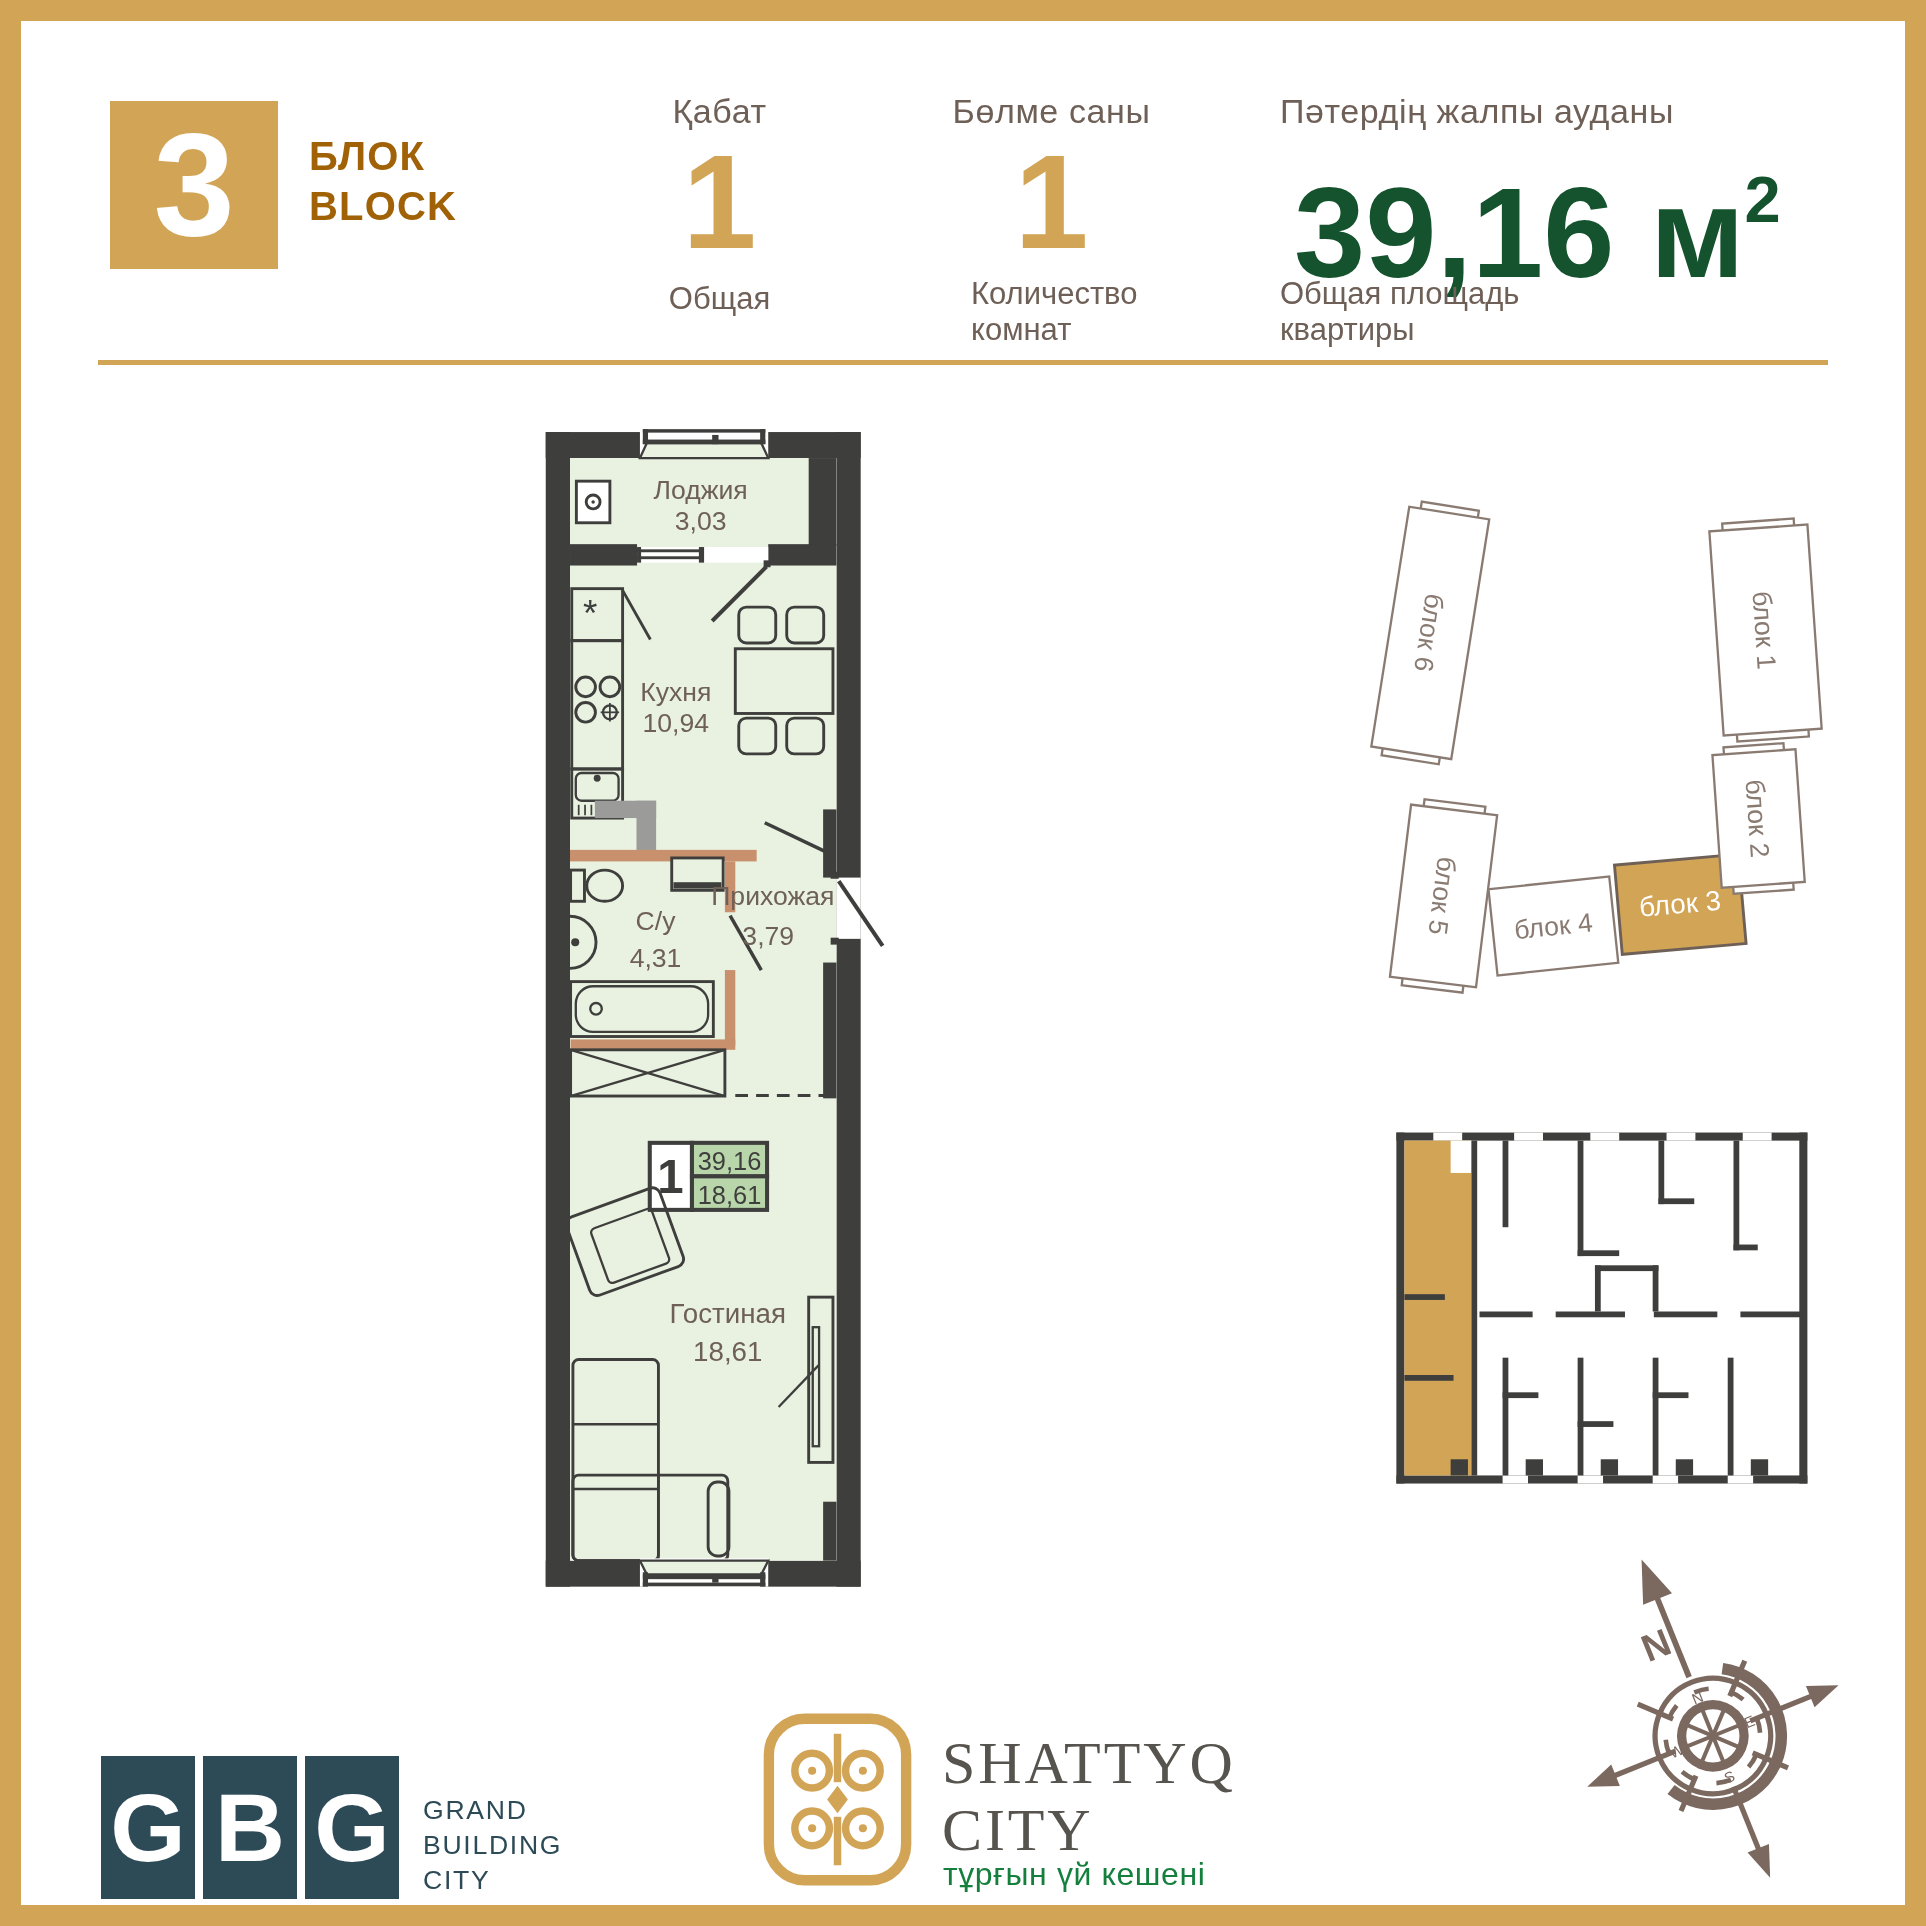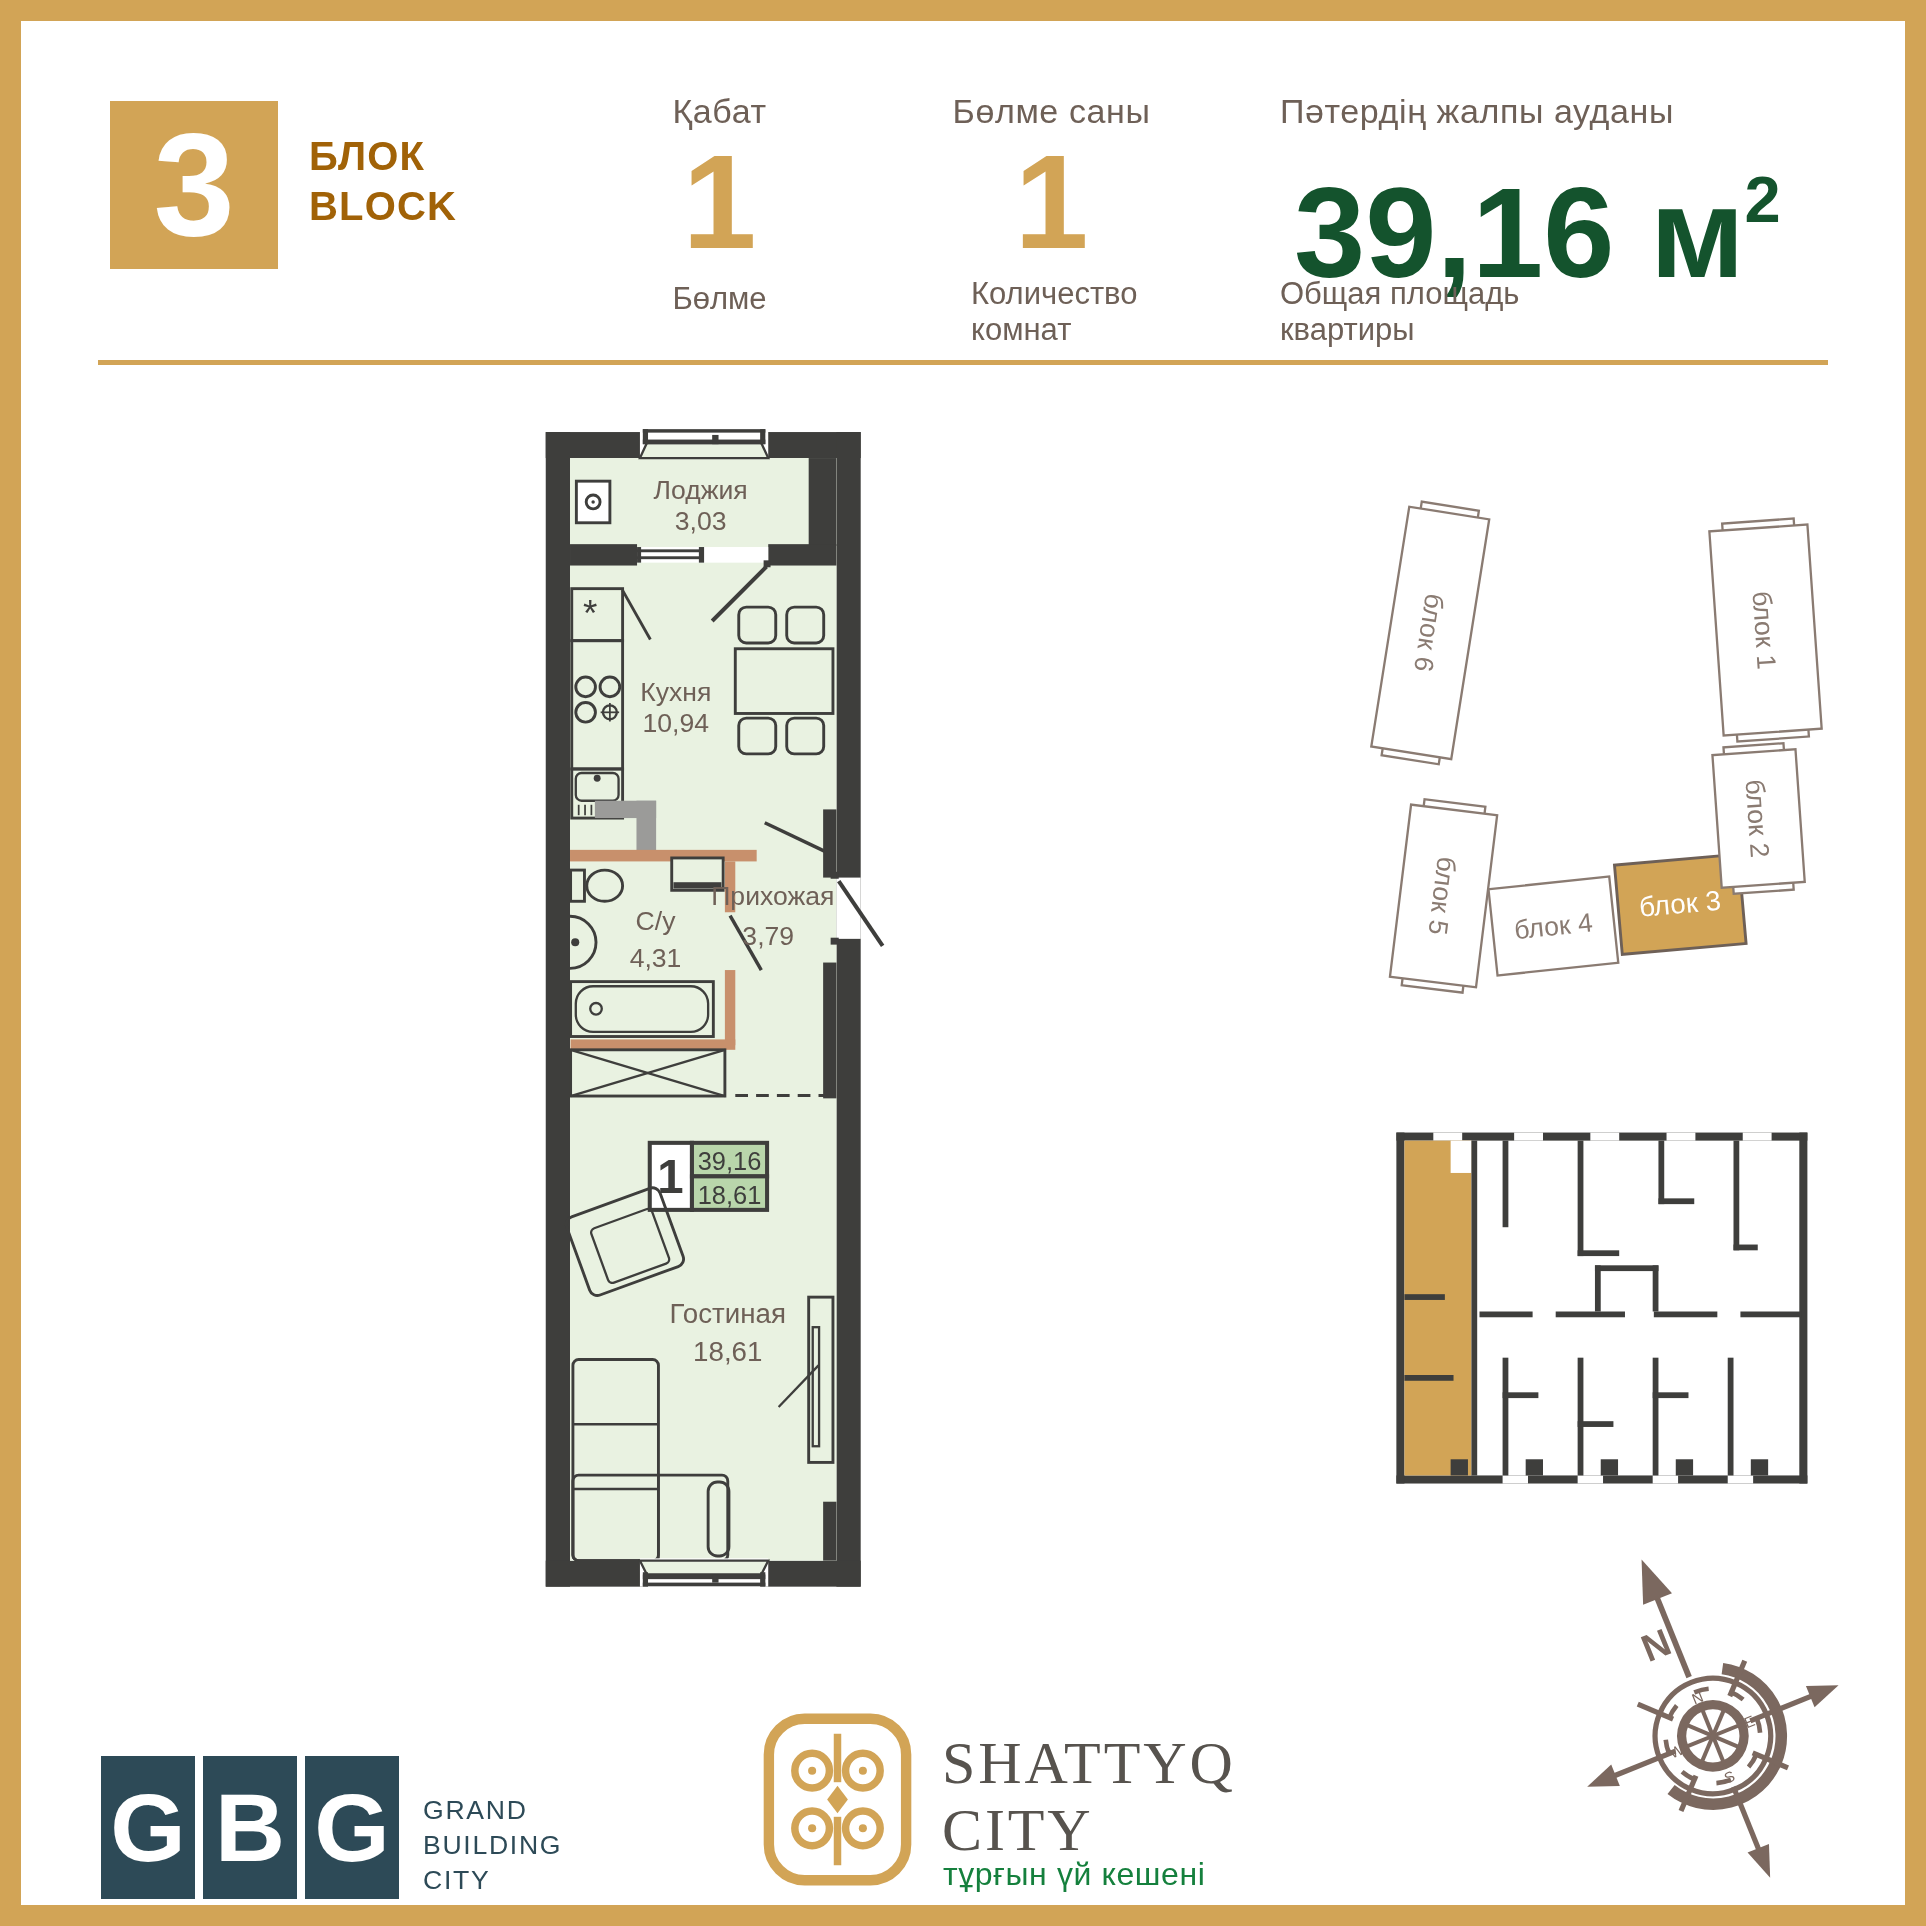--- a/index.html
+++ b/index.html
@@ -38,21 +38,21 @@
 <div class="abs badge3">
   <span>3</span>
 </div>
 <div class="abs blocklabel">
   <div>БЛОК</div>
   <div>BLOCK</div>
 </div>
 
 <div class="abs kk center" style="left:633px;top:92px;width:173px">Қабат</div>
 <div class="abs goldnum center" style="left:633px;top:139px;width:173px">1</div>
-<div class="abs ru center" style="left:633px;top:281px;width:173px">Бөлме</div>
+<div class="abs ru center" style="left:633px;top:281px;width:173px">Общая</div>
 
 <div class="abs kk center" style="left:936px;top:92px;width:231px">Бөлме саны</div>
 <div class="abs goldnum center" style="left:936px;top:139px;width:231px">1</div>
 <div class="abs ru" style="left:971px;top:276px">
   <div>Количество</div>
   <div>комнат</div>
 </div>
 
 <div class="abs kk" style="left:1280px;top:92px">Пәтердің жалпы ауданы</div>
 <div class="abs areaval"><span>39,16</span>&nbsp;<span>м</span><span class="sup">2</span></div>

